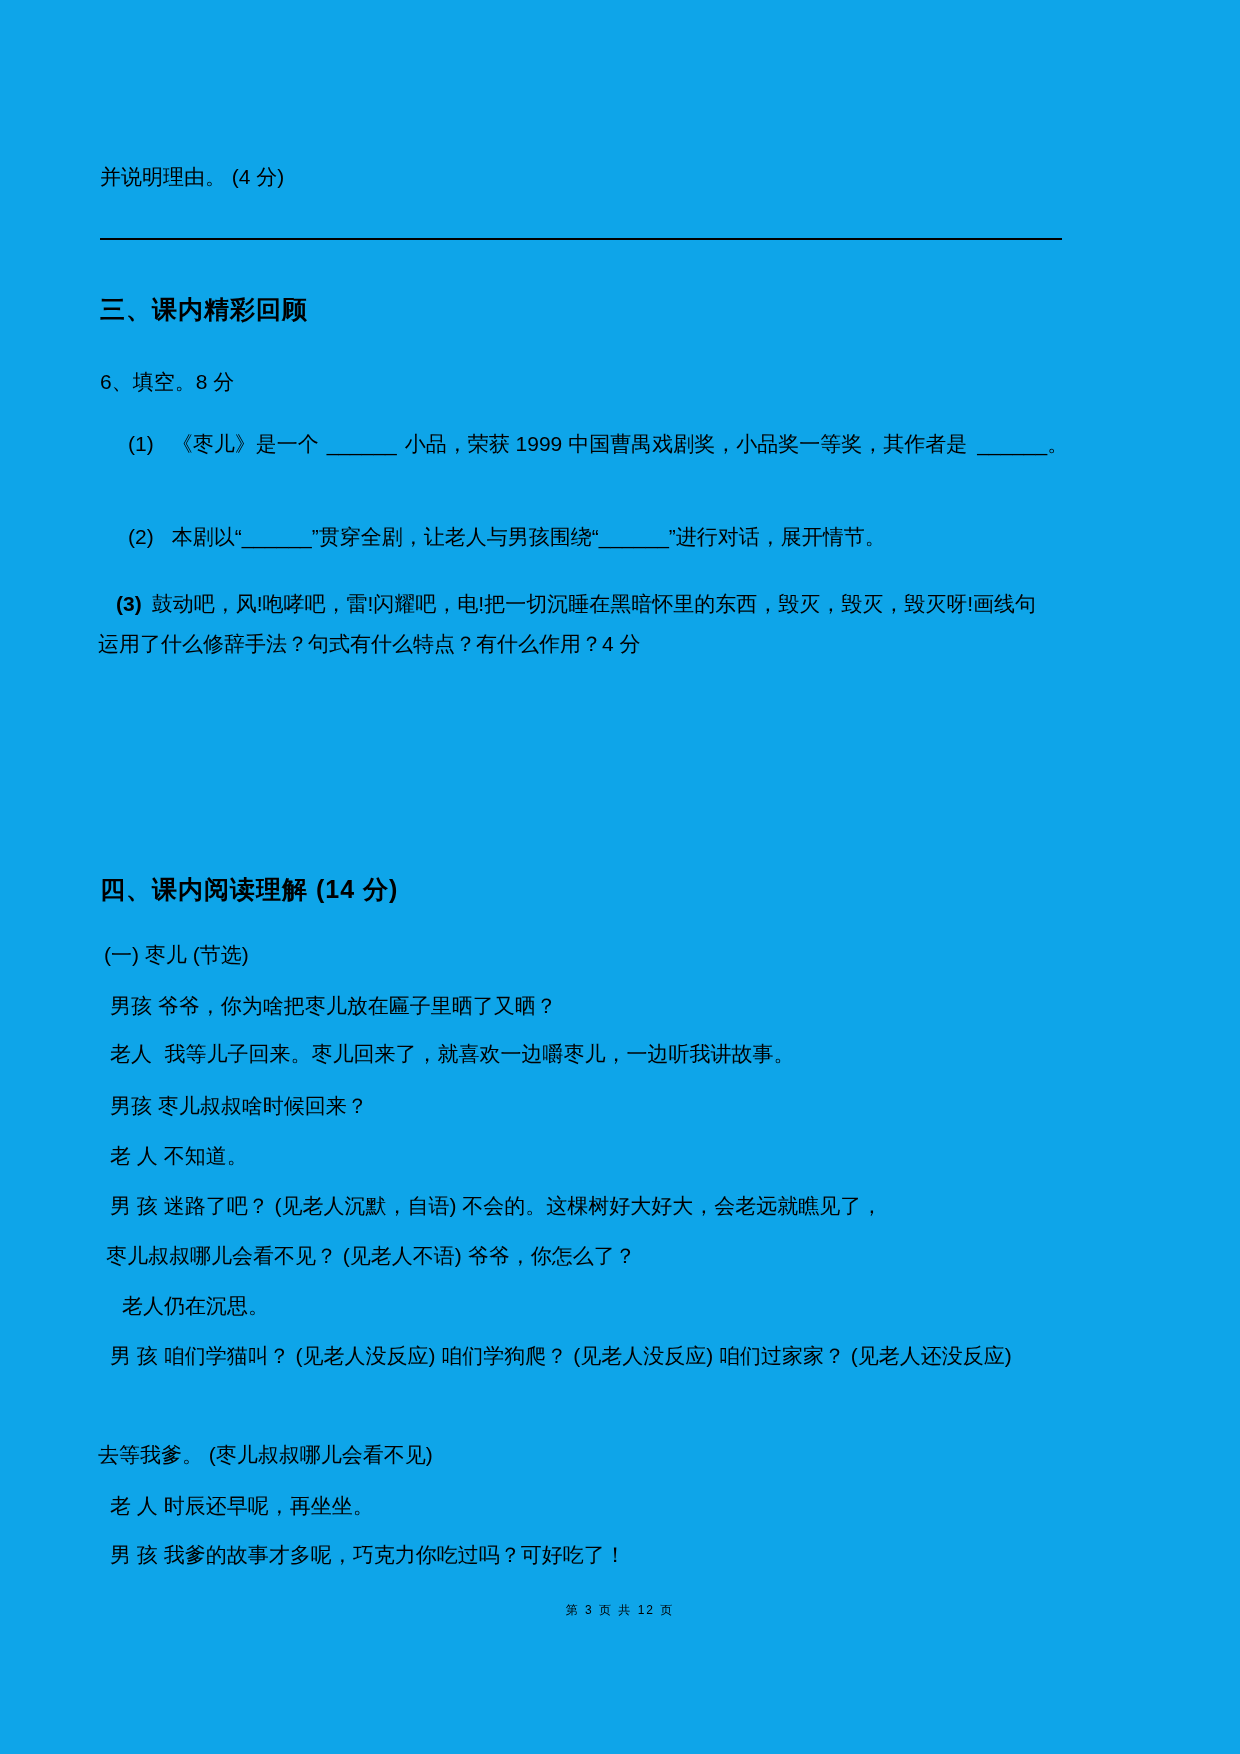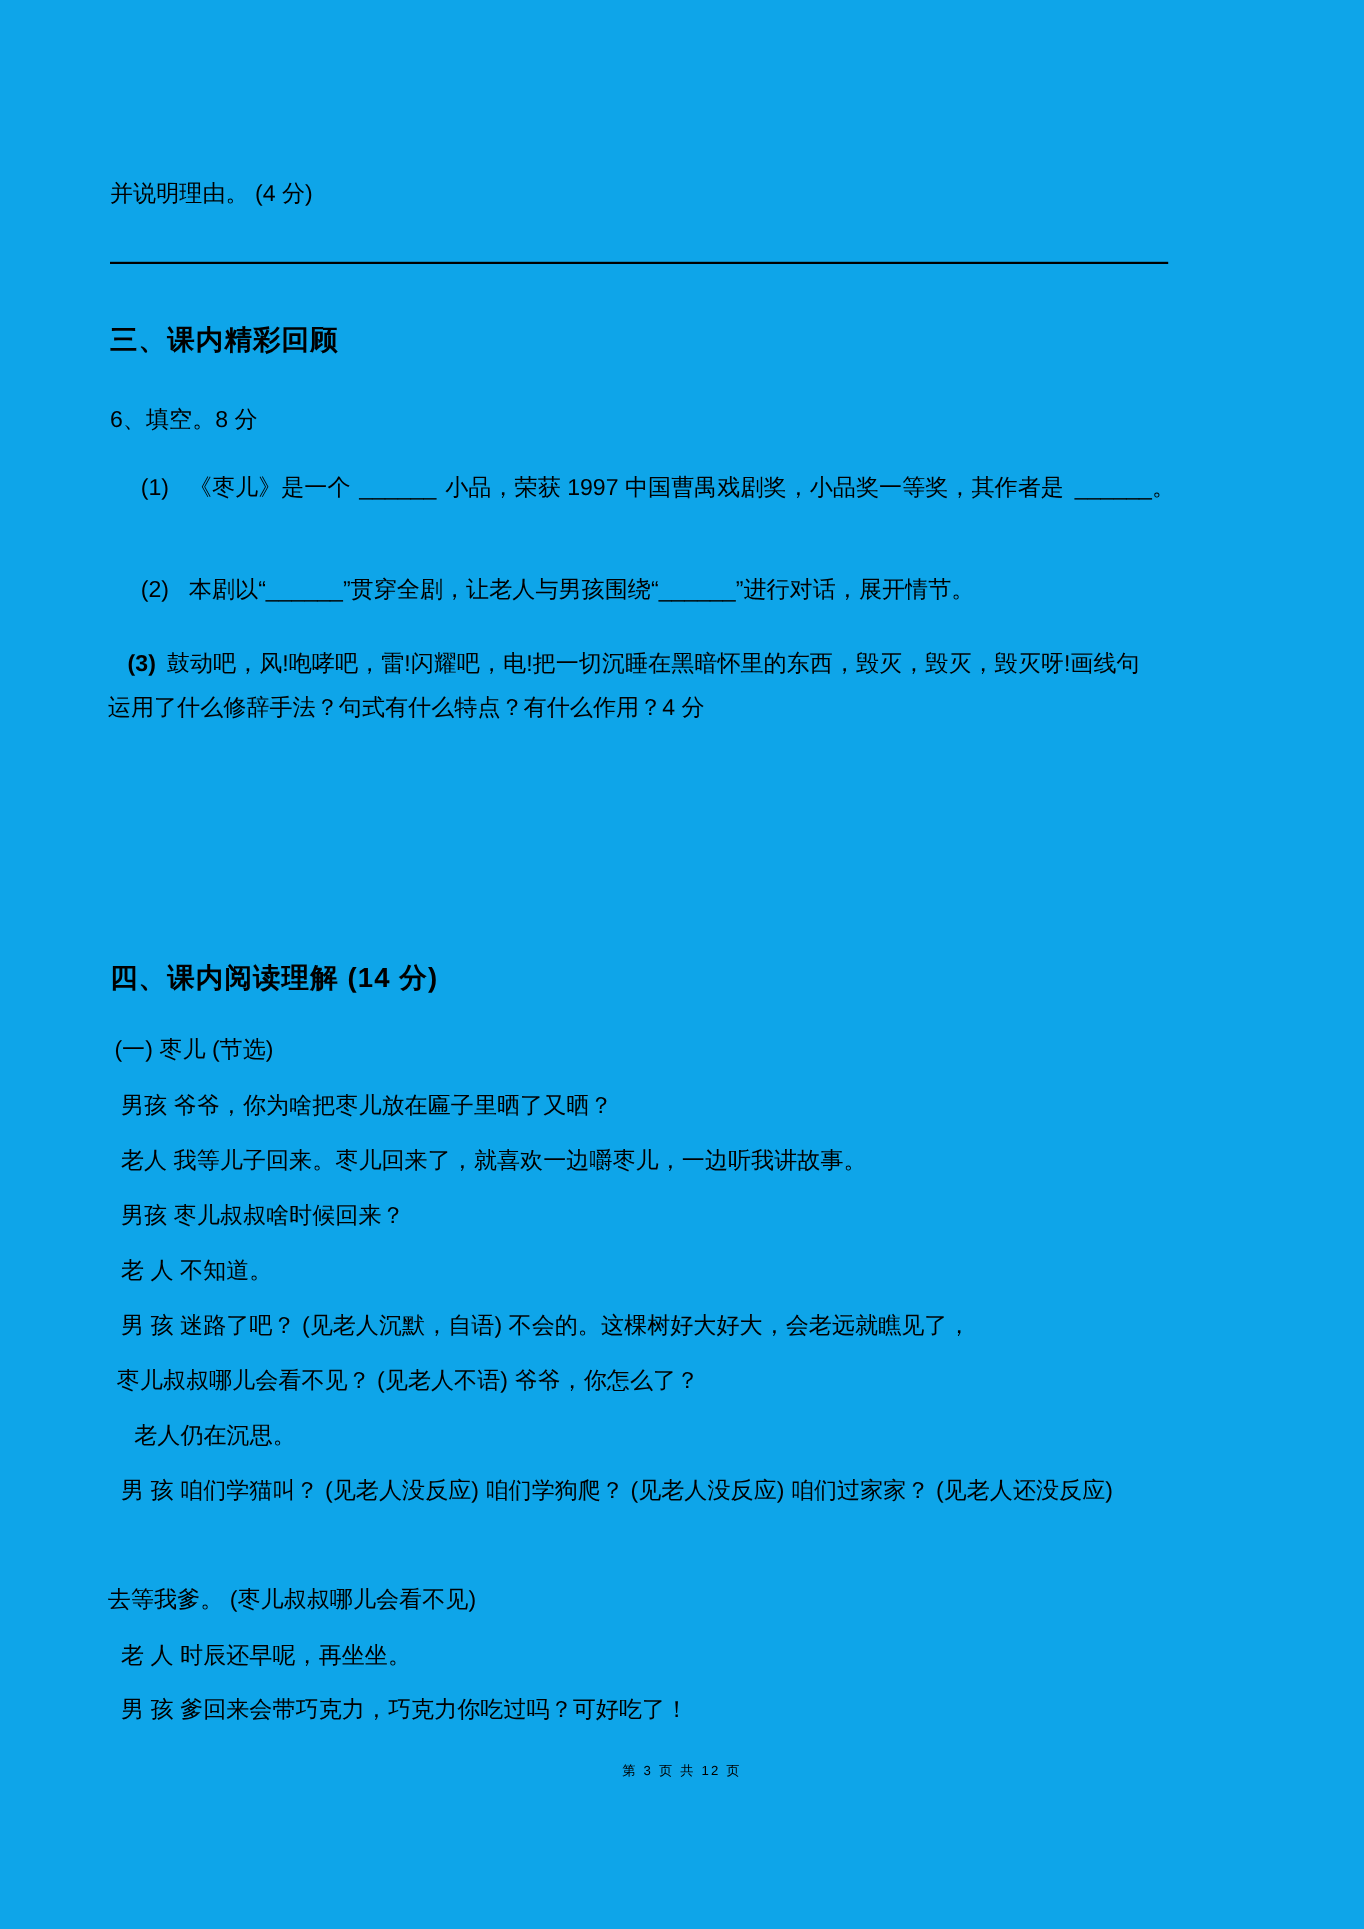--- a/index.html
+++ b/index.html
@@ -39,44 +39,44 @@
 
   <div class="ln" style="top:163px;">并说明理由。 (4 分)</div>
 
   <div class="rule" style="top:238px;"></div>
 
   <div class="ln heading" style="top:296px;">三、课内精彩回顾</div>
 
   <div class="ln" style="top:368px;">6、填空。8 分</div>
 
   <div class="ln" style="top:430px;left:128px;">
-    <span class="qnum">(1)</span><span>《枣儿》是一个</span><span class="blank gapb">______</span><span>小品，荣获 1997 中国曹禺戏剧奖，小品奖一等奖，其作者是</span><span class="blank gapl">______</span><span>。</span>
+    <span class="qnum">(1)</span><span>《枣儿》是一个</span><span class="blank gapb">______</span><span>小品，荣获 1999 中国曹禺戏剧奖，小品奖一等奖，其作者是</span><span class="blank gapl">______</span><span>。</span>
   </div>
 
   <div class="ln" style="top:523px;left:128px;">
     <span class="qnum">(2)</span><span>本剧以“</span><span class="blank">______</span><span>”贯穿全剧，让老人与男孩围绕“</span><span class="blank">______</span><span>”进行对话，展开情节。</span>
   </div>
 
   <div class="ln" style="top:590px;left:116px;">
     <span class="qnum3">(3)</span><span class="u">鼓动吧，风!咆哮吧，雷!闪耀吧，电!把一切沉睡在黑暗怀里的东西，毁灭，毁灭，毁灭呀!</span><span>画线句</span>
   </div>
 
   <div class="ln" style="top:630px;left:98px;">运用了什么修辞手法？句式有什么特点？有什么作用？4 分</div>
 
   <div class="ln heading" style="top:876px;">四、课内阅读理解 (14 分)</div>
 
   <div class="ln" style="top:941px;left:104px;">(一) 枣儿 (节选)</div>
 
   <div class="ln" style="top:992px;left:110px;">男孩 爷爷，你为啥把枣儿放在匾子里晒了又晒？</div>
-  <div class="ln" style="top:1042px;left:110px;">老人 我等儿子回来。枣儿回来了，就喜欢一边嚼枣儿，一边听我讲故事。</div>
+  <div class="ln" style="top:1042px;left:110px;font-family:Liberation Mono, monospace;">老人 我等儿子回来。枣儿回来了，就喜欢一边嚼枣儿，一边听我讲故事。</div>
   <div class="ln" style="top:1092px;left:110px;">男孩 枣儿叔叔啥时候回来？</div>
   <div class="ln" style="top:1142px;left:110px;">老 人 不知道。</div>
   <div class="ln" style="top:1192px;left:110px;">男 孩 迷路了吧？ (见老人沉默，自语) 不会的。这棵树好大好大，会老远就瞧见了，</div>
   <div class="ln" style="top:1242px;left:106px;">枣儿叔叔哪儿会看不见？ (见老人不语) 爷爷，你怎么了？</div>
   <div class="ln" style="top:1292px;left:122px;">老人仍在沉思。</div>
   <div class="ln" style="top:1342px;left:110px;">男 孩 咱们学猫叫？ (见老人没反应) 咱们学狗爬？ (见老人没反应) 咱们过家家？ (见老人还没反应)</div>
   <div class="ln" style="top:1441px;left:98px;">去等我爹。 (枣儿叔叔哪儿会看不见)</div>
   <div class="ln" style="top:1492px;left:110px;">老 人 时辰还早呢，再坐坐。</div>
-  <div class="ln" style="top:1541px;left:110px;">男 孩 爹回来会带巧克力，巧克力你吃过吗？可好吃了！</div>
+  <div class="ln" style="top:1541px;left:110px;">男 孩 我爹的故事才多呢，巧克力你吃过吗？可好吃了！</div>
 
   <div class="footer" style="top:1597px;">第 3 页 共 12 页</div>
 
 </div>
 
 </body></html>

